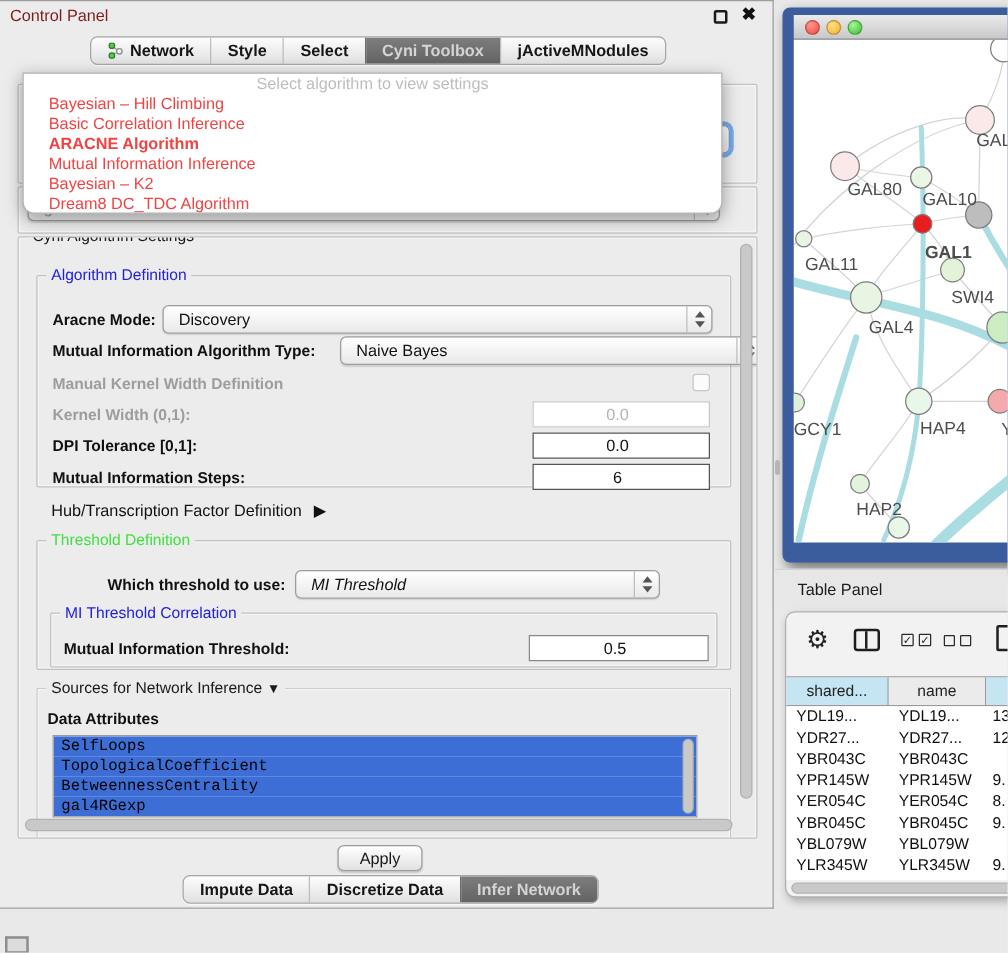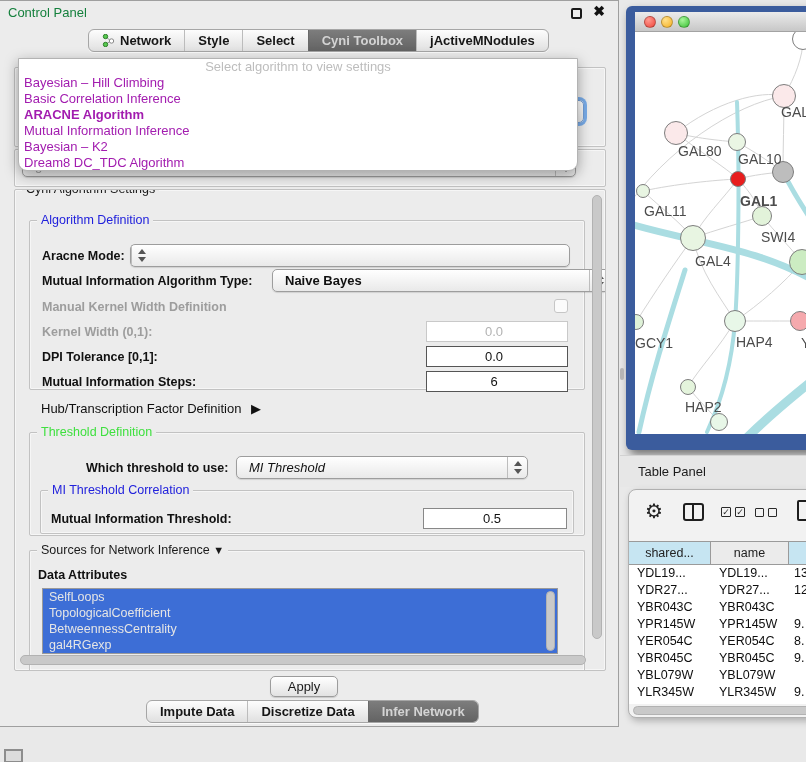--- a/index.html
+++ b/index.html
@@ -2,21 +2,21 @@
 <html><head>
 <meta charset="utf-8">
 <style>
   * { margin:0; padding:0; box-sizing:border-box; }
   html,body { width:806px; height:762px; overflow:hidden; }
   body { background:#e9e9e9; font-family:"Liberation Sans", sans-serif; position:relative; color:#1a1a1a; }
   .abs { position:absolute; }
 
   
   .cp-win { left:0; top:8; width:619px; height:727px; background:#ececec; border:1px solid #9f9f9f; border-left:none; }
-  .cp-title { left:8px; top:4px; font-size:13px; color:#15803d; }
+  .cp-title { left:8px; top:4px; font-size:13px; color:#7f1d1d; }
   .cp-float { right:36px; top:7px; width:11px; height:11px; border:2px solid #1a1a1a; border-radius:2px; }
   .cp-close { right:13px; top:2px; font-size:14px; font-weight:bold; color:#111; }
 
   
   .tabbar { display:inline-flex; height:23px; border:1px solid #a6a6a6; border-radius:6px; overflow:hidden;
             background:linear-gradient(#fdfdfd,#e0e0e0); box-shadow:0 1px 0 rgba(255,255,255,.7); }
   .tab { padding:0 13px; line-height:21px; font-size:13px; font-weight:600; color:#161616; display:flex; align-items:center; gap:5px; }
   .tab + .tab { border-left:1px solid #bcbcbc; }
   .tab.sel { background:linear-gradient(#7d7d7d,#636363); color:#d4d4d4; border-left-color:#6a6a6a; }
 
@@ -46,29 +46,29 @@
 
   .lbl { position:absolute; font-size:12.5px; font-weight:bold; color:#111; white-space:nowrap; }
   .lbl.dis { color:#9d9d9d; }
 
   .checkbox { position:absolute; width:14px; height:14px; border:1px solid #c6c6c6; border-radius:3px; background:#fbfbfb; }
 
   
   .popup { left:18px; top:57px; width:560px; height:113px; background:#fff; border:1px solid #b3b3b3;
            border-radius:0 0 9px 9px; box-shadow:0 4px 14px rgba(0,0,0,.35); z-index:60; overflow:hidden; }
   .popup .prompt { height:16px; line-height:16px; text-align:center; color:#bdbdbd; font-size:13px; }
-  .popup .item { height:16px; line-height:16px; padding-left:5px; font-size:13px; color:#a21caf; white-space:nowrap; }
+  .popup .item { height:16px; line-height:16px; padding-left:20px; font-size:13px; color:#ef4444; white-space:nowrap; }
   .popup .item.sel { font-weight:bold; }
 
   
   .vthumb, .hthumb { position:absolute; background:#c9c9c9; border:1px solid #b2b2b2; border-radius:6px; }
 
   
   .listbox { position:absolute; background:#fff; border:1px solid #9a9a9a; overflow:hidden; }
-  .listbox .lrow { height:16px; line-height:16px; padding-left:6px; font-size:12.5px; background:#3d6ed6; color:#e5e5e5; white-space:nowrap; }
+  .listbox .lrow { height:16px; line-height:16px; padding-left:6px; font-size:12.5px; background:#3d6ed6; color:#000000; white-space:nowrap;font-family:Liberation Mono, monospace; }
 
   .btn { position:absolute; border:1px solid #9c9c9c; border-radius:5px; background:linear-gradient(#ffffff,#e2e2e2);
          font-size:13px; text-align:center; line-height:19px; box-shadow:0 1px 1px rgba(0,0,0,.15); }
 
   
   .net-win { left:626px; top:6px; width:188px; height:444px; background:#3b5c9d; border-radius:6px;
              box-shadow:3px 5px 10px rgba(0,0,0,.5); }
   .net-inner { position:absolute; left:9px; top:6px; width:179px; height:422px; }
   .net-titlebar { position:absolute; left:0; top:0; width:100%; height:20px;
                   background:linear-gradient(#ebebeb,#c7c7c7); border-bottom:1px solid #a3a3a3; }
@@ -102,21 +102,21 @@
   .splitter-dot { left:620px; top:368px; width:4px; height:12px; background:#b5b5b5; border-radius:2px; }
 </style>
 </head>
 <body>
 
 <div class="abs cp-win">
   <div class="abs cp-title">Control Panel</div>
   <div class="abs cp-float"></div>
   <div class="abs cp-close">✖</div>
 
-  <div class="abs" style="left:88px; top:28px;">
+  <div class="abs" style="left:72px; top:28px;">
     <div class="tabbar" id="top-tabbar">
         <div class="tab">
           <svg width="13" height="13" viewBox="0 0 13 13">
             <line x1="4" y1="3" x2="9" y2="7" stroke="#9a9a9a"></line>
             <line x1="4" y1="10" x2="9" y2="7" stroke="#9a9a9a"></line>
             <circle cx="3.5" cy="2.5" r="2.2" fill="#57c94f" stroke="#2e7d2a"></circle>
             <circle cx="9.5" cy="7" r="2.2" fill="#ffffff" stroke="#888"></circle>
             <circle cx="3.5" cy="10.5" r="2.2" fill="#57c94f" stroke="#2e7d2a"></circle>
           </svg>
           <span>Network</span>
@@ -166,28 +166,29 @@
   </div>
 
   <div class="gbox" style="left:14px; top:188px; width:592px; height:482px; overflow:hidden; background:#ececec;">
     <span class="gtitle">Cyni Algorithm Settings</span>
 
     <div class="gbox" style="left:14px; top:30px; width:556px; height:170px;">
       <span class="gtitle t-blue">Algorithm Definition</span>
 
       <span class="lbl" style="left:12px; top:28px;">Aracne Mode:</span>
       <div class="combo" style="left:100px; top:23px; width:440px;">
+        <div class="ctext">Discovery</div>
         <div class="arrows">
             <div class="tri-up"></div>
             <div class="tri-dn"></div>
           </div>
       </div>
 
       <span class="lbl" style="left:12px; top:53px;">Mutual Information Algorithm Type:</span>
-      <div class="combo" style="left:242px; top:48px; width:338px;font-weight:bold;">
+      <div class="combo" style="left:242px; top:48px; width:338px;">
         <div class="ctext">Naive Bayes</div>
         <div class="arrows">
             <div class="tri-up"></div>
             <div class="tri-dn"></div>
           </div>
       </div>
 
       <span class="lbl dis" style="left:12px; top:79px;">Manual Kernel Width Definition</span>
       <div class="checkbox" style="left:524px; top:78px;"></div>
 

